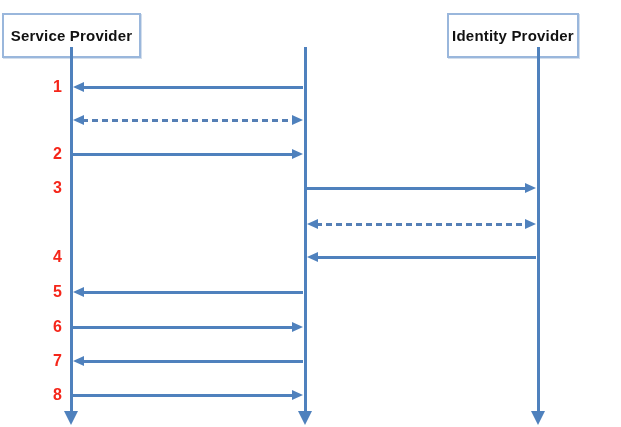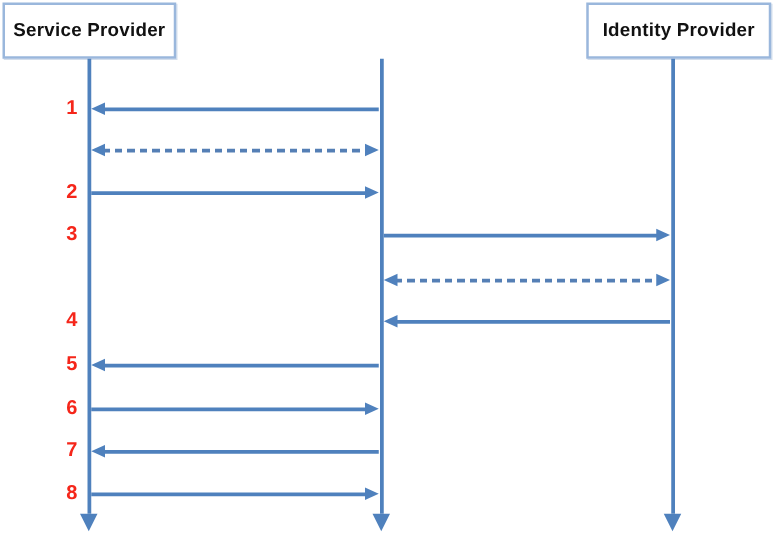--- a/index.html
+++ b/index.html
@@ -13,24 +13,25 @@
   }
   .actor-box {
     position:absolute;
     box-sizing:border-box;
     background:#ffffff;
     border:2px solid #9ab7dc;
     box-shadow:1px 1px 0 rgba(130,160,200,0.35);
     display:flex; align-items:center; justify-content:center;
     font-weight:bold; font-size:15px; color:#111111;
     letter-spacing:0.2px;
+    margin-top:11px;
   }
   #actor-sp  { left:2px;   top:2px; width:139px; height:45px; }
   #actor-ua  { left:234px; top:2px; width:138px; height:45px; }
-  #actor-idp { left:469px; top:2px; width:148px; height:45px; }
+  #actor-idp { left:447px; top:2px; width:132px; height:45px; }
   .lifeline {
     position:absolute;
     width:3px;
     background:#4f81bd;
   }
   .lifeline-head {
     position:absolute;
     width:0; height:0;
     border-left:7px solid transparent;
     border-right:7px solid transparent;

